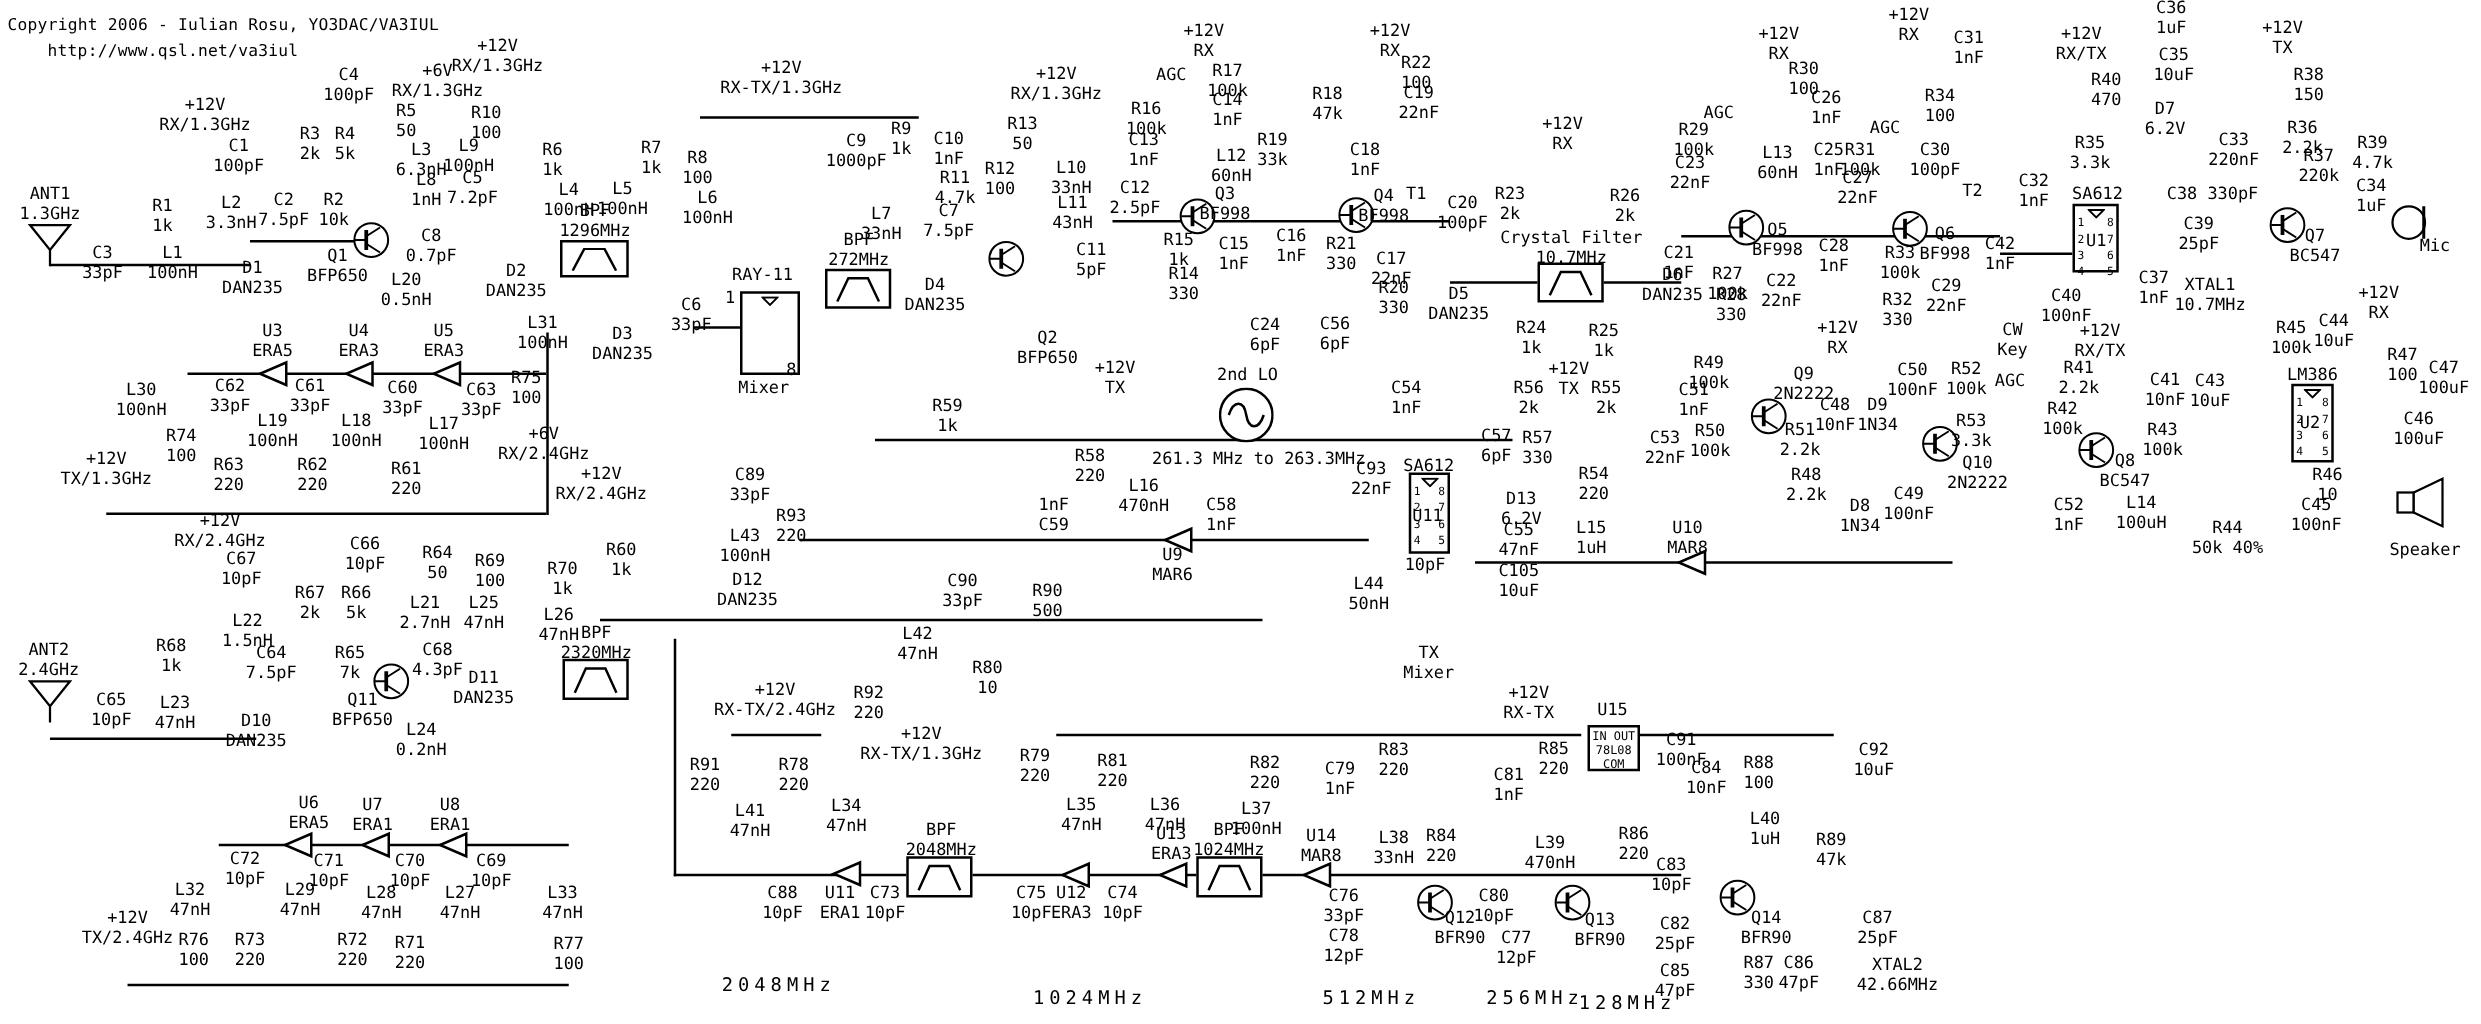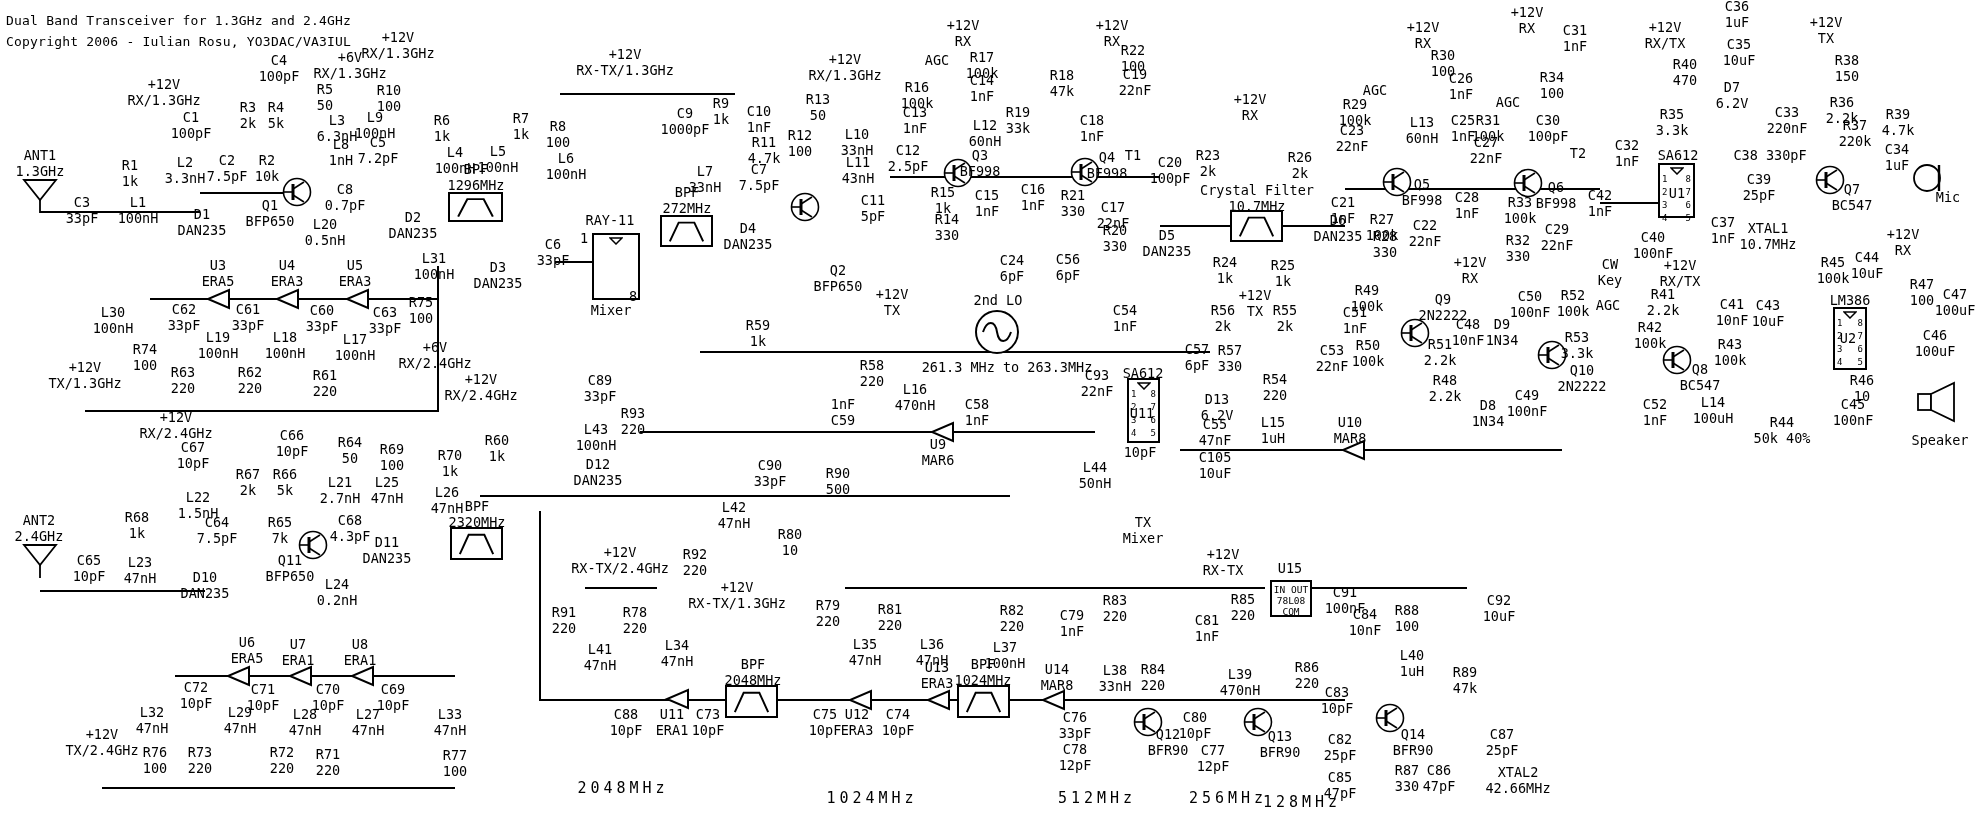--- a/index.html
+++ b/index.html
@@ -14,22 +14,22 @@
   .box{position:absolute;border:2px solid #000;background:#fff;box-sizing:border-box;}
   .icx{position:absolute;}
   .pin{position:absolute;font-size:9px;line-height:9px;}
   .icline{position:absolute;width:100%;text-align:center;font-size:9.5px;line-height:11px;white-space:pre;}
 </style>
 </head>
 <body>
 
 <div id="canvas">
   <div class="titleblock">
-    <div class="t1">Dual Band Transceiver for 1.3GHz and 2.4GHz</div>
     <div class="t2">Copyright 2006 - Iulian Rosu, YO3DAC/VA3IUL</div>
+    <div class="t3">http://www.qsl.net/va3iul</div>
   </div>
 <div class="wire" style="left: 150px; top: 298px; width: 287px; height: 2px;"></div>
     <div class="wire" style="left: 85px; top: 410px; width: 352px; height: 2px;"></div>
     <div class="wire" style="left: 437px; top: 266px; width: 2px; height: 146px;"></div>
     <div class="wire" style="left: 175px; top: 675px; width: 280px; height: 2px;"></div>
     <div class="wire" style="left: 102px; top: 787px; width: 353px; height: 2px;"></div>
     <div class="wire" style="left: 539px; top: 699px; width: 806px; height: 2px;"></div>
     <div class="wire" style="left: 539px; top: 511px; width: 2px; height: 190px;"></div>
     <div class="wire" style="left: 480px; top: 495px; width: 530px; height: 2px;"></div>
     <div class="wire" style="left: 845px; top: 587px; width: 420px; height: 2px;"></div>

